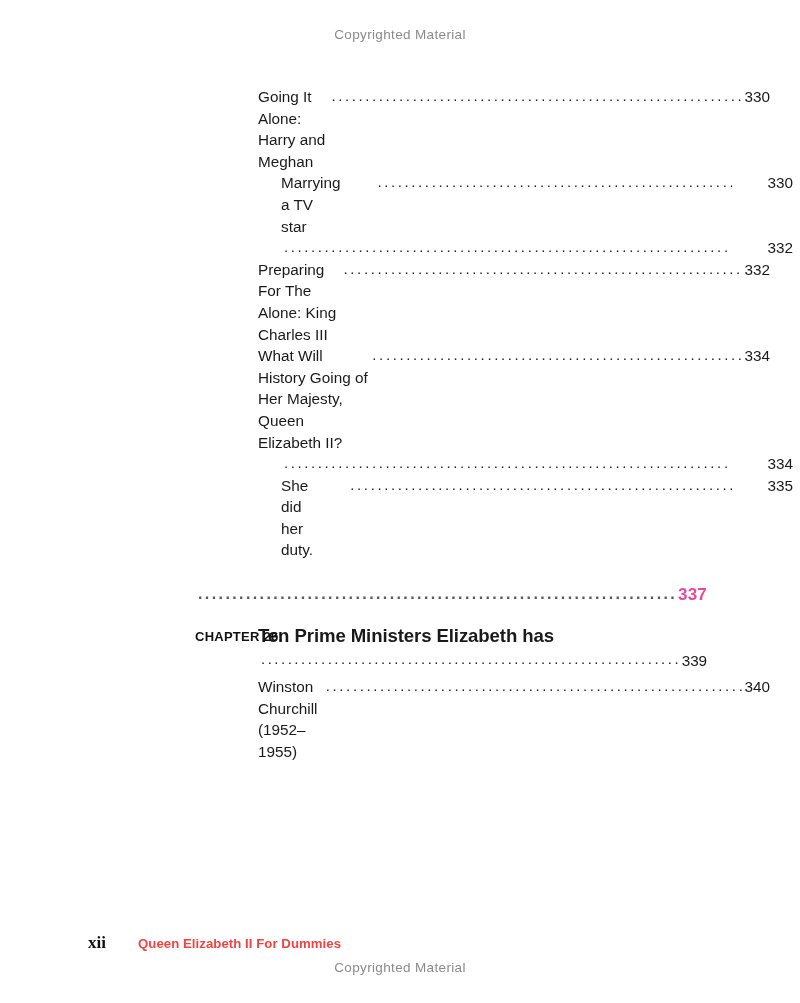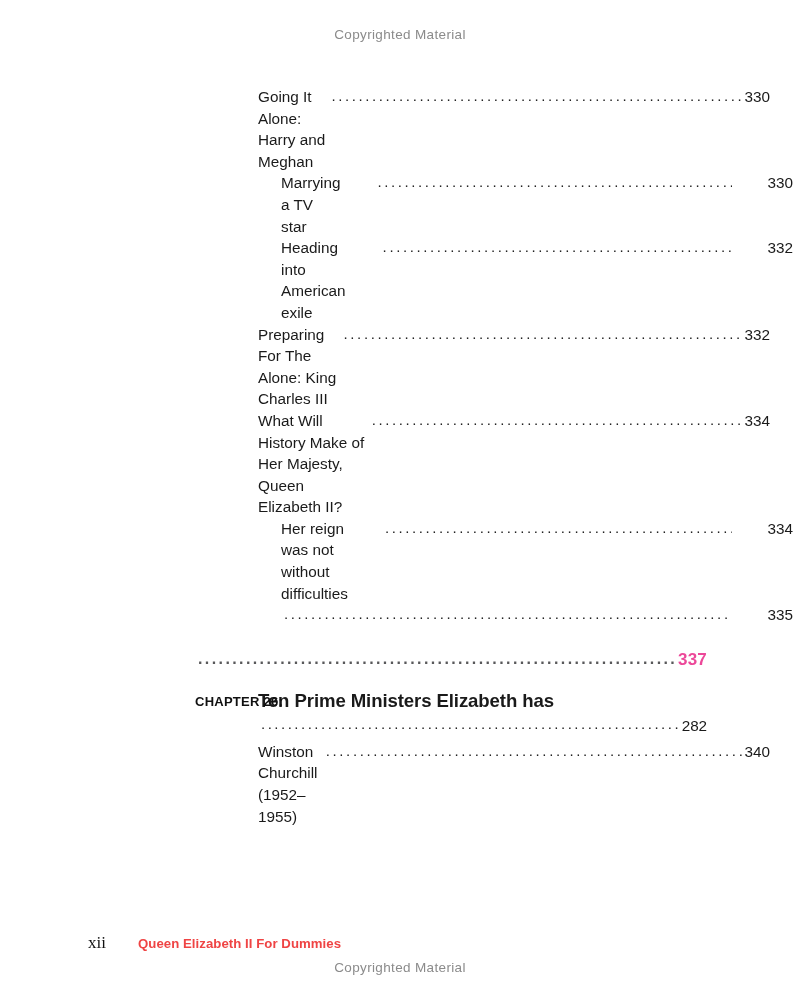--- a/index.html
+++ b/index.html
@@ -158,21 +158,21 @@
   
   .footer {
     position: absolute;
     top: 933px;
     left: 88px;
     display: flex;
     align-items: baseline;
   }
   .folio {
     font-family: "Liberation Serif", serif;
-    font-weight: normal;
+    font-weight: bold;
     font-size: 17px;
     color: #111;
     width: 50px;
   }
   .book-title {
     font-size: 13.2px;
     font-weight: bold;
     color: #ef4444;
     letter-spacing: 0.05px;
   }
@@ -191,57 +191,56 @@
             <span class="label">Going It Alone: Harry and Meghan</span>
             <span class="leader">........................................................................................................................................................................................................</span>
             <span class="pgnum">330</span>
           </div>
           <div class="row lvl2">
             <span class="label">Marrying a TV star</span>
             <span class="leader">........................................................................................................................................................................................................</span>
             <span class="pgnum">330</span>
           </div>
           <div class="row lvl2">
-            <span class="label">Heading into American exile</span>
             <span class="leader">........................................................................................................................................................................................................</span>
             <span class="pgnum">332</span>
           </div>
           <div class="row lvl1">
             <span class="label">Preparing For The Alone: King Charles III</span>
             <span class="leader">........................................................................................................................................................................................................</span>
             <span class="pgnum">332</span>
           </div>
           <div class="row lvl1">
-            <span class="label">What Will History Make of Her Majesty, Queen Elizabeth II?</span>
+            <span class="label">What Will History Going of Her Majesty, Queen Elizabeth II?</span>
             <span class="leader">........................................................................................................................................................................................................</span>
             <span class="pgnum">334</span>
           </div>
           <div class="row lvl2">
-            <span class="label">Her reign was not without difficulties</span>
             <span class="leader">........................................................................................................................................................................................................</span>
             <span class="pgnum">334</span>
           </div>
           <div class="row lvl2">
+            <span class="label">She did her duty.</span>
             <span class="leader">........................................................................................................................................................................................................</span>
             <span class="pgnum">335</span>
           </div>
         </div>
         <div class="row part">
           <span class="leader">........................................................................................................................................................................................................</span>
           <span class="pgnum">337</span>
         </div>
         <div class="chapter">
           <span class="chap-tag">CHAPTER 26:</span>
           <div class="chap-title-wrap">
             <div class="chap-line">
               <span class="label">Ten Prime Ministers Elizabeth has</span>
             </div>
             <div class="chap-line">
               <span class="leader">........................................................................................................................................................................................................</span>
-              <span class="pgnum">282</span>
+              <span class="pgnum">339</span>
             </div>
           </div>
         </div>
         <div class="gap-before-entries">
           <div class="row lvl1">
             <span class="label">Winston Churchill (1952–1955)</span>
             <span class="leader">........................................................................................................................................................................................................</span>
             <span class="pgnum">340</span>
           </div>
         </div>

